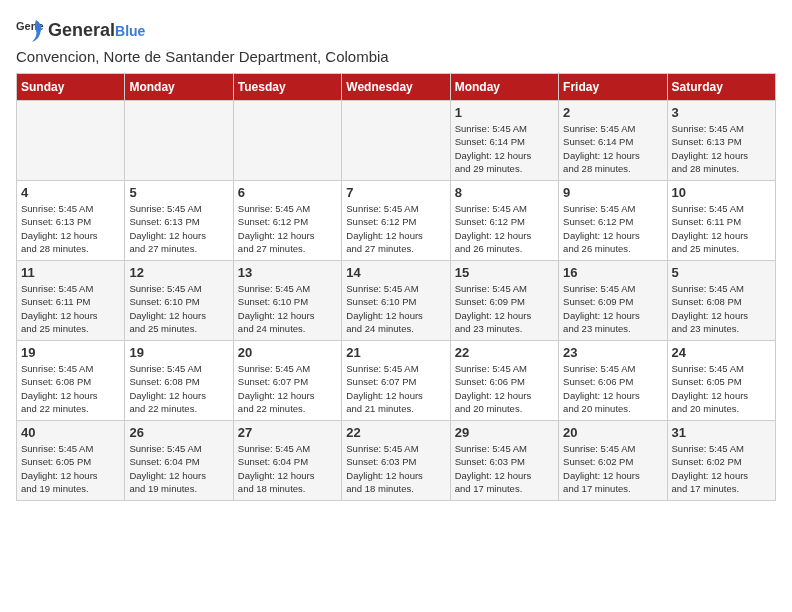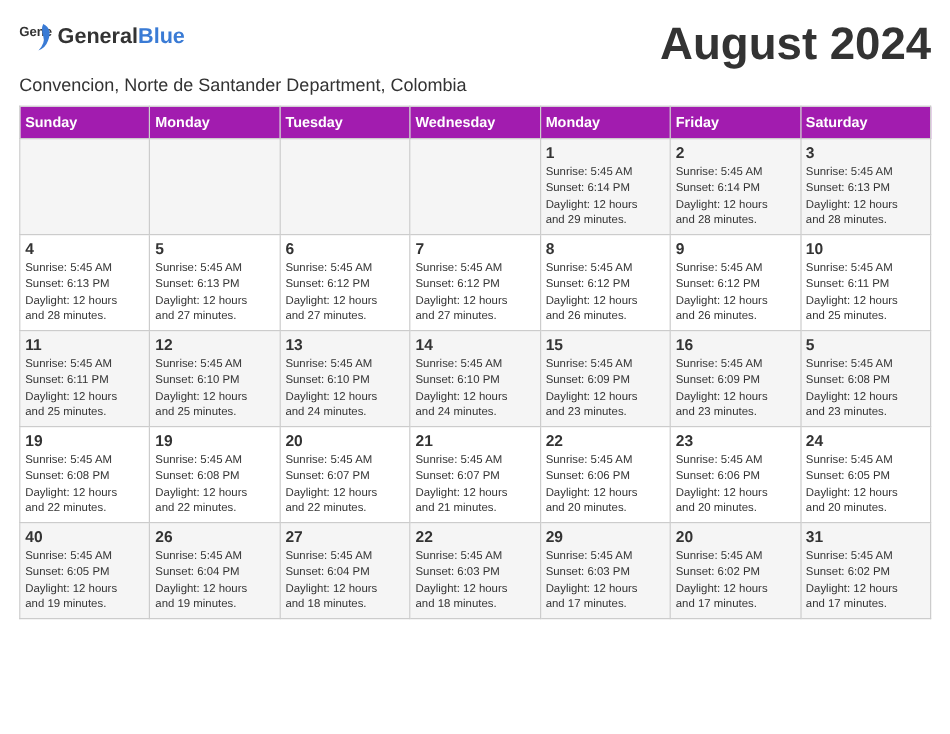--- a/index.html
+++ b/index.html
@@ -20,21 +20,21 @@
       display: flex;
       align-items: center;
       gap: 4px;
     }
     .logo-text-general {
       font-size: 18px;
       font-weight: bold;
       color: #333;
     }
     .logo-text-blue {
-      font-size: 18px;
+      font-size: 14px;
       font-weight: bold;
       color: #3a7bd5;
     }
     .logo-icon {
       width: 28px;
       height: 28px;
     }
     .month-title {
       font-size: 38px;
       font-weight: bold;
@@ -46,21 +46,21 @@
       font-size: 15px;
       color: #333;
       margin-bottom: 8px;
     }
     table {
       width: 100%;
       border-collapse: collapse;
       font-size: 11px;
     }
     thead tr th {
-      background-color: #a21caf;
+      background-color: #b91c1c;
       color: #fff;
       padding: 6px 4px;
       text-align: left;
       font-size: 12px;
       border: 1px solid #ccc;
     }
     tbody tr td {
       border: 1px solid #ccc;
       vertical-align: top;
       padding: 4px;
@@ -97,21 +97,20 @@
     <svg class="logo-icon" viewBox="0 0 28 28" xmlns="http://www.w3.org/2000/svg">
       <text x="0" y="14" font-size="11" font-weight="bold" fill="#333">General</text>
       <path d="M20 4 Q28 8 24 18 Q22 24 16 26 Q22 20 20 14 Q18 8 20 4Z" fill="#3a7bd5"></path>
     </svg>
     <div>
       <div>
         <span class="logo-text-general">General</span><span class="logo-text-blue">Blue</span>
       </div>
     </div>
   </div>
-  <div class="month-title">August 2024</div>
 </div>
 
 <div class="location-title">Convencion, Norte de Santander Department, Colombia</div>
 
 <table>
   <thead>
     <tr>
     <th>Sunday</th>
         <th>Monday</th>
         <th>Tuesday</th>

